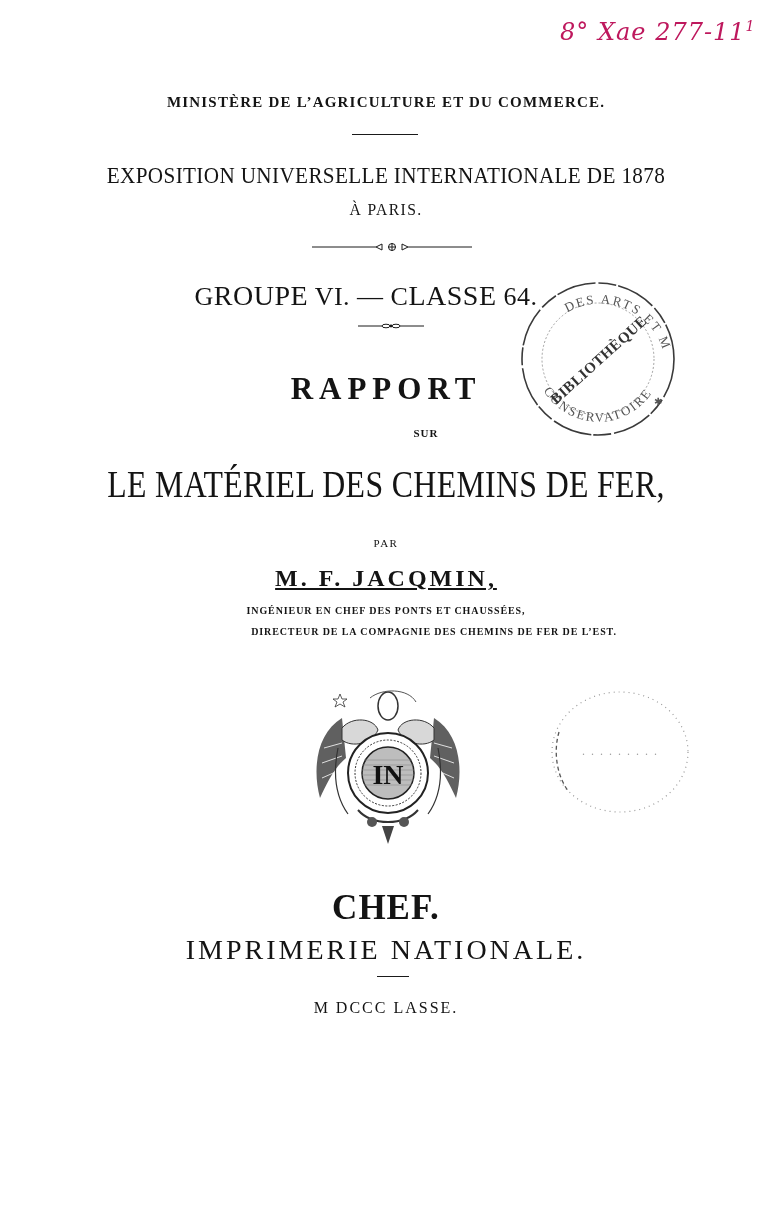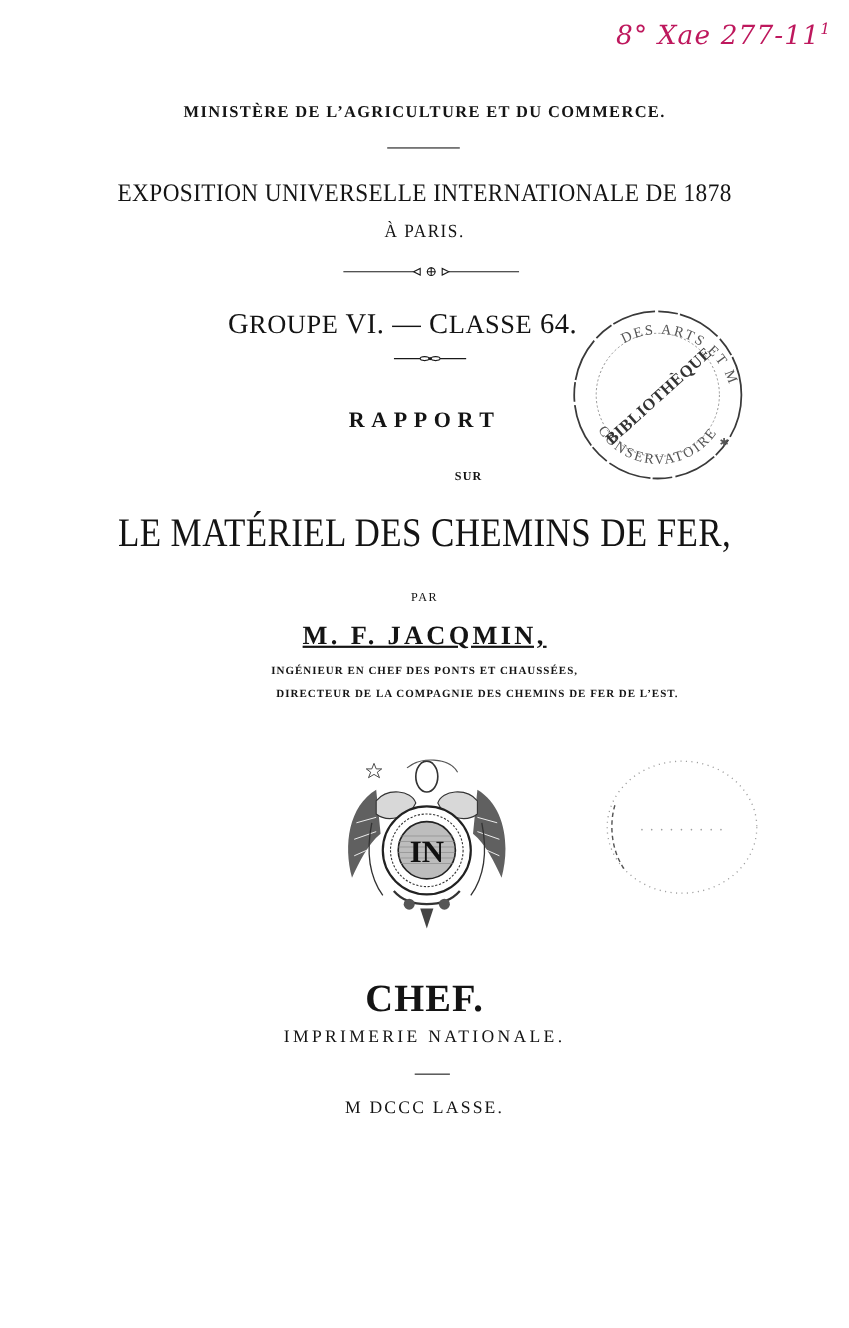--- a/index.html
+++ b/index.html
@@ -13,34 +13,34 @@
       font-family: "DejaVu Serif", serif; font-style: italic; font-size: 24px;
       color: #be185d; letter-spacing: 1px;
     }
     .call-number sup { font-size: 14px; }
     .ministry { top: 94px; font-size: 15px; font-weight: bold; letter-spacing: 1.2px; text-align: center; }
     .rule { position: absolute; height: 1px; background: #1a1a1a; }
     .expo { top: 163px; font-size: 23px; letter-spacing: 0.4px; transform: scaleX(0.92); transform-origin: center; }
     .paris-sub { top: 200px; font-size: 17px; letter-spacing: 1.5px; transform: scaleX(0.92); }
     .ornament { position: absolute; left: 312px; top: 242px; width: 160px; height: 10px; }
     .groupe { top: 280px; font-size: 26px; letter-spacing: 0.5px; }
-    .groupe .sc { font-size: 24px; }
+    .groupe .sc { font-size: 28px; }
     .ornament2 { position: absolute; left: 358px; top: 322px; width: 66px; height: 8px; }
-    .rapport { top: 371px; font-size: 20px; font-weight: bold; letter-spacing: 6px; }
+    .rapport { top: 371px; font-size: 31px; font-weight: bold; letter-spacing: 6px; }
     .sur { top: 427px; font-size: 11px; font-weight: bold; letter-spacing: 1px; padding-left: 40px; }
     .main-title { top: 463px; font-size: 37px; letter-spacing: 0.4px; transform: scaleX(0.86); transform-origin: center; }
     .par { top: 537px; font-size: 11px; font-weight: normal; letter-spacing: 1.5px; }
     .author { top: 565px; font-size: 24px; font-weight: bold; letter-spacing: 3px; text-decoration: underline; }
     .role1 { top: 605px; font-size: 10px; font-weight: bold; letter-spacing: 0.9px; }
     .role2 { top: 626px; font-size: 10px; font-weight: bold; letter-spacing: 0.9px; padding-left: 48px; }
     .emblem { position: absolute; left: 312px; top: 688px; width: 152px; height: 160px; }
     .stamp { position: absolute; left: 512px; top: 275px; width: 172px; height: 166px; }
     .faded-stamp { position: absolute; left: 545px; top: 682px; width: 150px; height: 140px; }
     .pub-city { top: 888px; font-size: 35px; font-weight: bold; letter-spacing: 1px; }
-    .pub-name { top: 934px; font-size: 16px; letter-spacing: 3px; }
+    .pub-name { top: 934px; font-size: 28px; letter-spacing: 3px; }
     .pub-year { top: 999px; font-size: 16px; letter-spacing: 2px; }
   </style>
 </head>
 <body>
 
 <div class="call-number">
   <span>8° Xae 277-11</span><sup>1</sup>
 </div>
 
 <div class="abs ministry">MINISTÈRE DE L’AGRICULTURE ET DU COMMERCE.</div>

